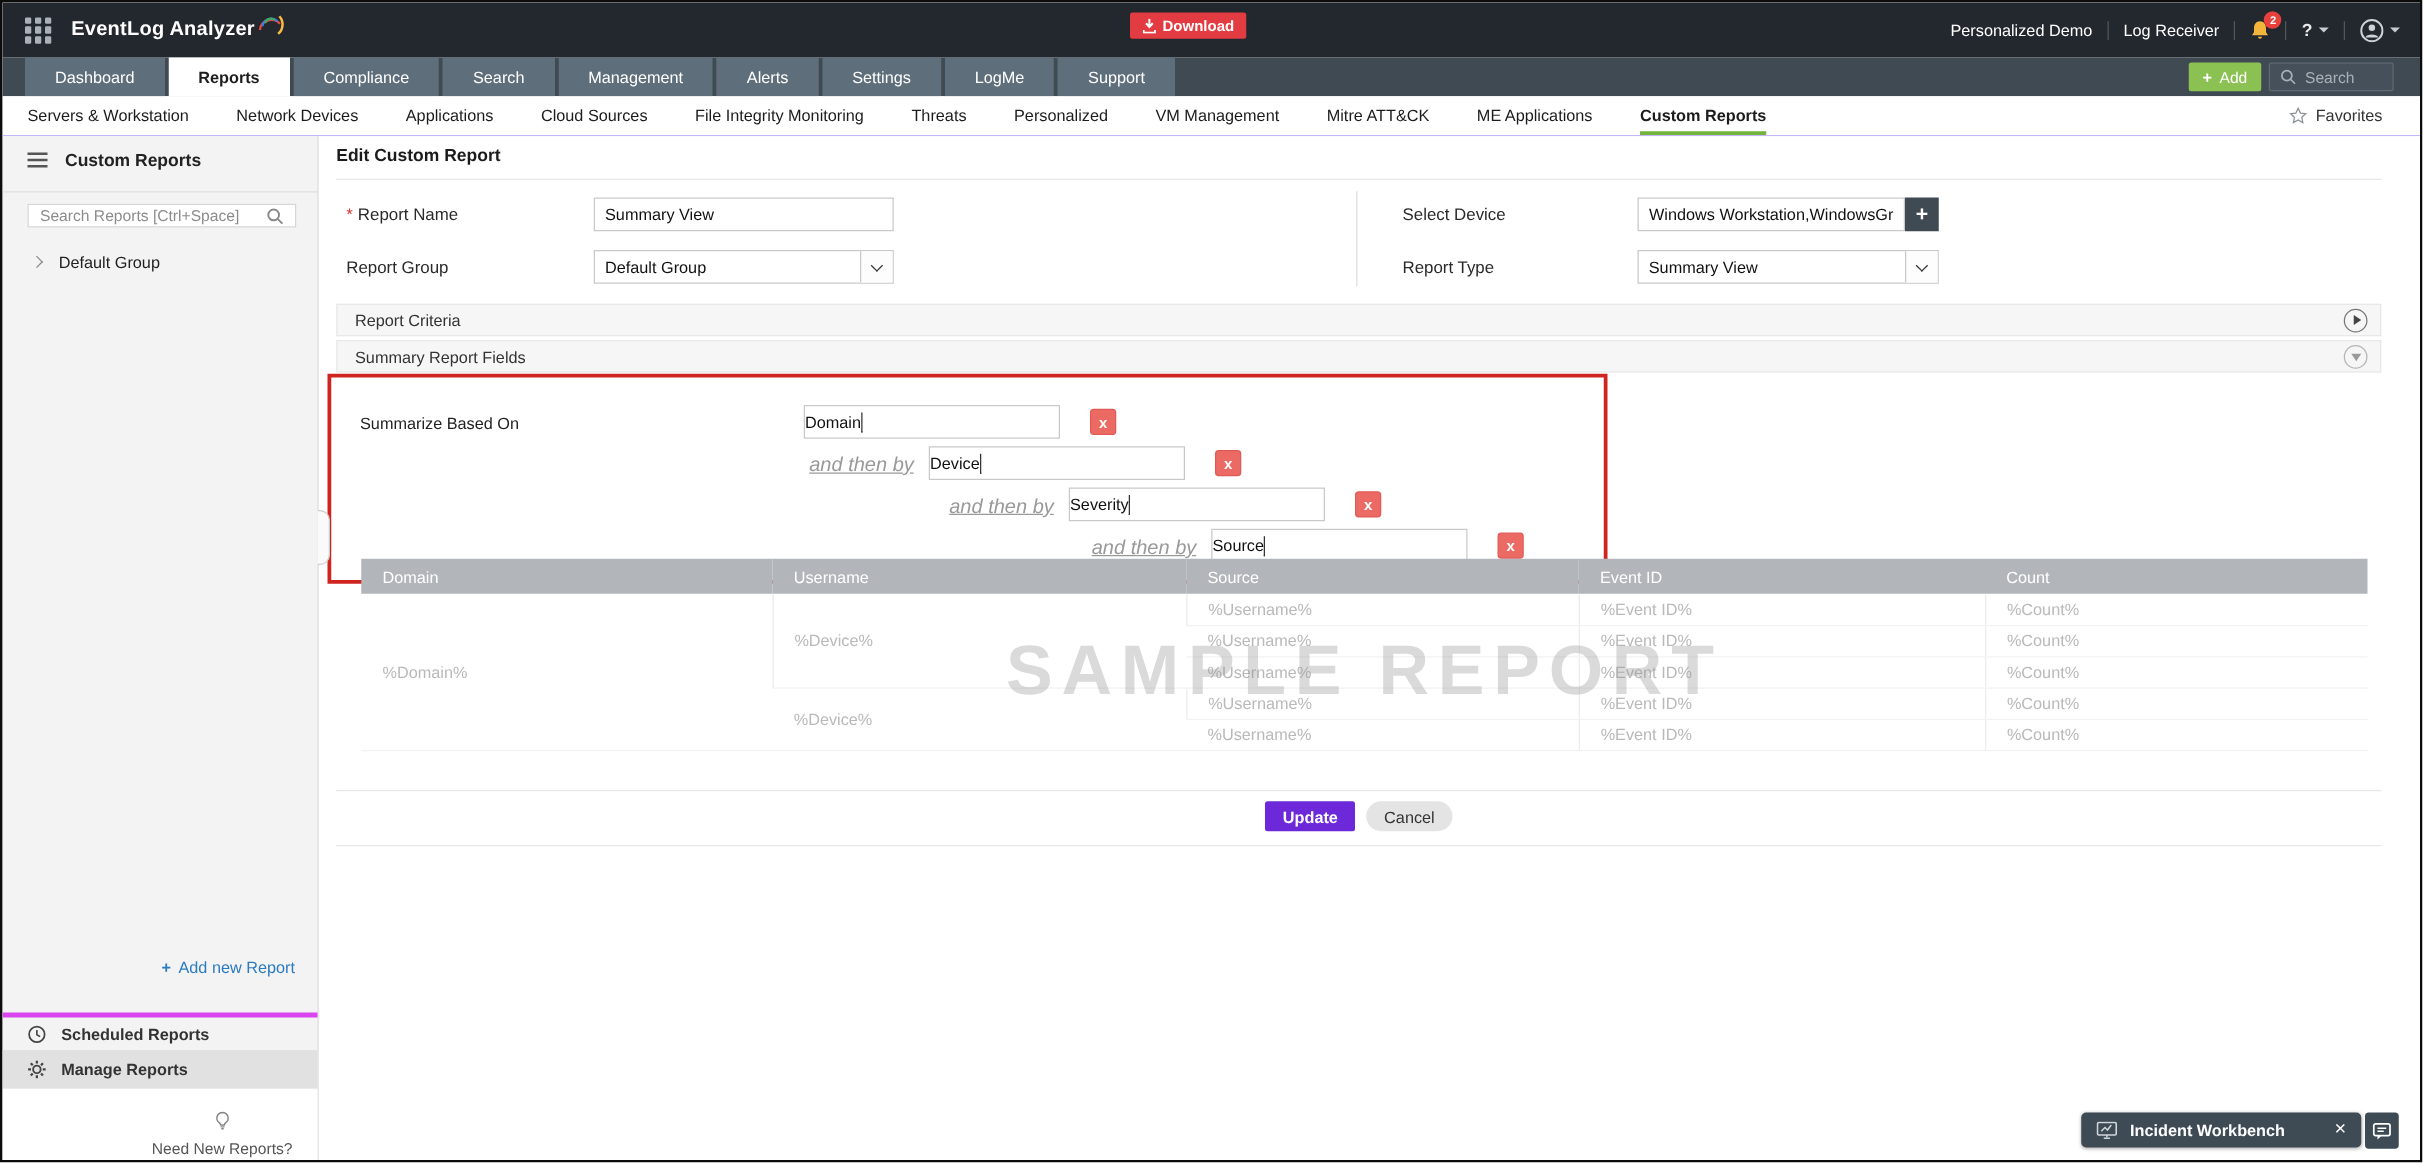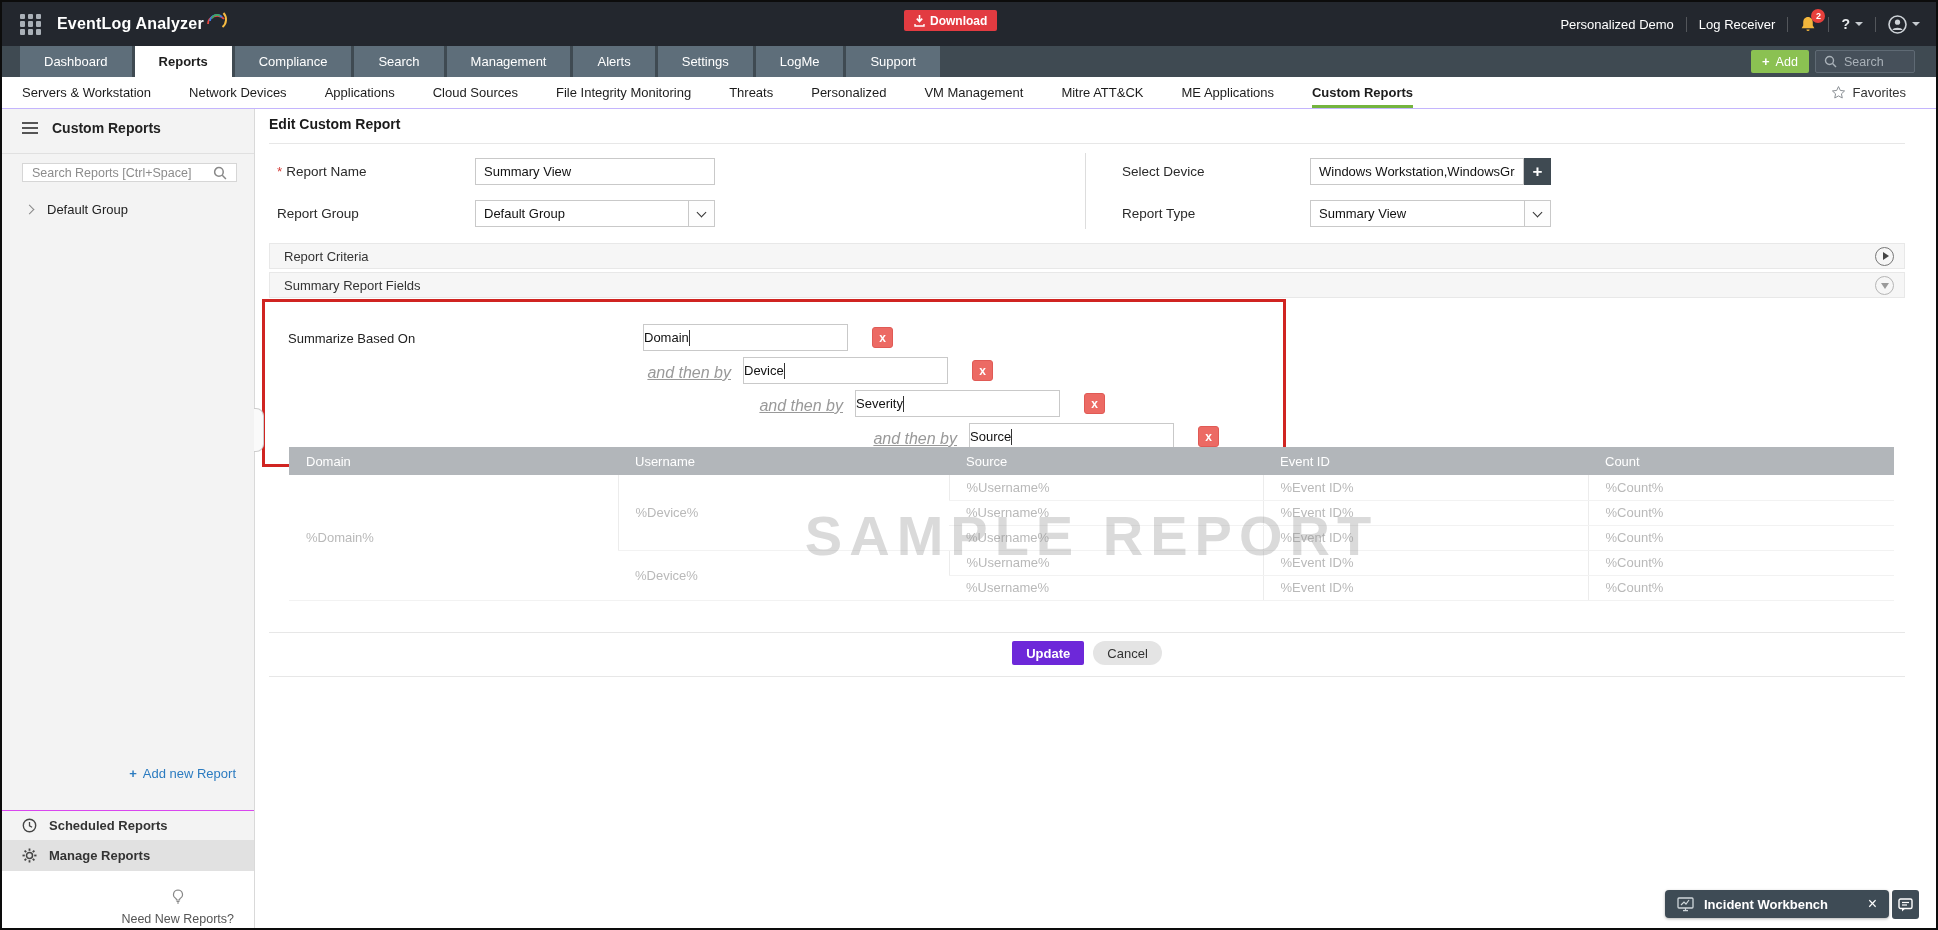--- a/index.html
+++ b/index.html
@@ -47,21 +47,21 @@
   .sb-title { font-size:14px; font-weight:bold; color:#222; }
   .sb-divider { position:absolute; top:44px; left:0; right:0; height:1px; background:#e0e0e0; }
   .sb-search { position:absolute; top:54px; left:20px; width:215px; height:19px; background:#fff; border:1px solid #d6d6d6; display:flex; align-items:center; padding:0 9px; }
   .sb-search input { flex:1; border:none; outline:none; font-size:12.5px; color:#444; font-family:"Liberation Sans", sans-serif; background:transparent; }
   .sb-search input::placeholder { color:#8c8c8c; }
   .sb-tree { position:absolute; top:93px; left:24px; display:flex; gap:14px; align-items:center; font-size:13px; color:#222; cursor:pointer; }
   .chev-right { width:7px; height:7px; border-right:1.4px solid #888; border-top:1.4px solid #888; transform:rotate(45deg); }
   .add-report { position:absolute; top:657px; right:18px; color:#2b7bc0; font-size:13px; display:flex; gap:6px; align-items:center; cursor:pointer; }
   .add-report .plus { font-weight:bold; }
   .sb-item { position:absolute; left:0; right:0; display:flex; align-items:center; gap:12px; padding-left:20px; font-size:13px; font-weight:bold; color:#333; cursor:pointer; }
-  .sb-scheduled { top:701px; height:30px; border-top:1px solid #d946ef; }
+  .sb-scheduled { top:701px; height:30px; border-top:4px solid #d946ef; }
   .sb-manage { top:731px; height:31px; background:#e1e1e1; }
   .sb-white { position:absolute; top:762px; left:0; right:0; bottom:0; background:#fff; }
   .need-new { position:absolute; top:18px; right:20px; display:flex; gap:8px; align-items:center; color:#555; font-size:12.5px; cursor:pointer;flex-direction:column; }
   .collapse-handle { position:absolute; left:252px; top:299px; width:10px; height:44px; background:#fafafa; border:1px solid #ccc; border-left:none; border-radius:0 8px 8px 0; cursor:pointer; z-index:5; }
 
   
   .content { flex:1; position:relative; background:#fff; }
   .page-title { position:absolute; top:7px; left:14px; font-size:14px; font-weight:bold; color:#1b1b1b; }
   .hline { position:absolute; left:14px; width:1636px; height:1px; background:#e7e7e7; }
   .title-divider { top:34px; }

